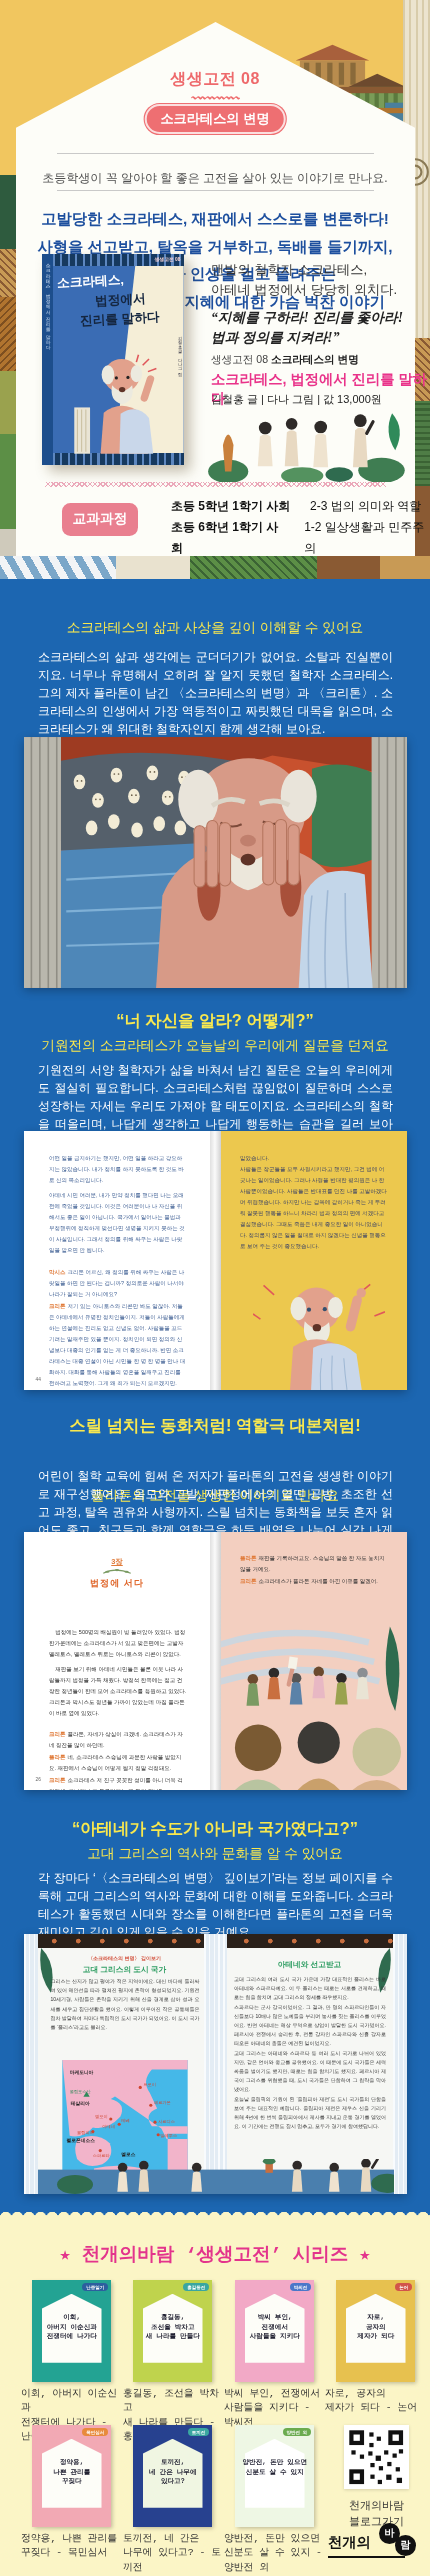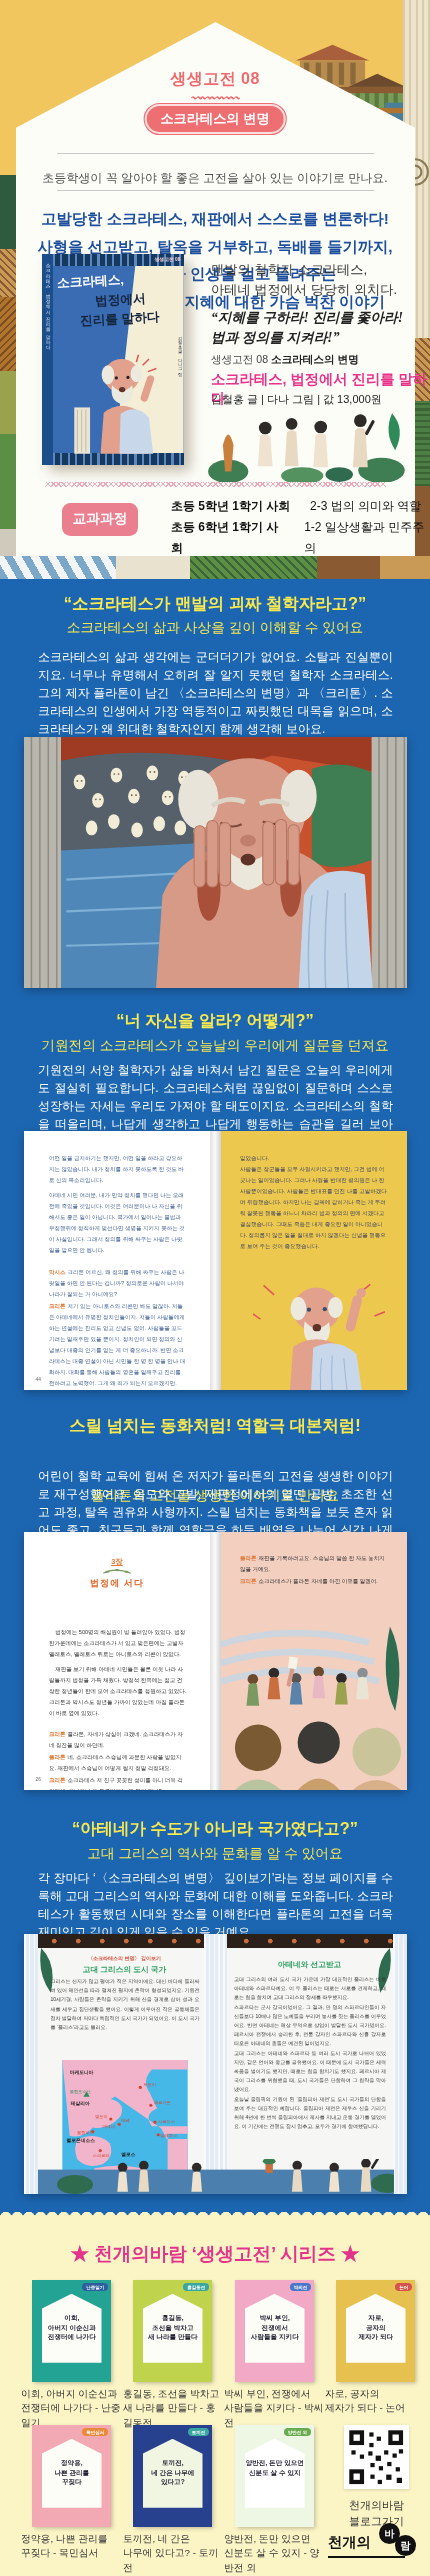--- a/index.html
+++ b/index.html
@@ -64,21 +64,21 @@
   .spk{color:#e07b3a;font-weight:bold;margin-right:2.1px;}
   .dlg{margin:0 0 1.1px 0;}
   .pageno{position:absolute;left:11.6px;bottom:8.5px;font-size:4.8px;color:#666;}
   .chapter-no{color:#e07b3a;font-size:7.4px;font-weight:bold;text-decoration:underline;}
   .chapter-title{color:#e0662a;font-size:9px;font-weight:bold;letter-spacing:1.1px;}
   .greenh{color:#2f9e63;font-size:7.7px;font-weight:bold;}
   .infopg{font-size:5px;line-height:9.2px;color:#333;white-space:pre-line;text-align:justify;}
   .colstrip{position:absolute;top:0;height:100%;background:#e3ecf4;
      background-image:repeating-linear-gradient(90deg,#f8fbfd 0 1.6px,transparent 1.6px 4.8px);}
   
-  .footer{left:0;top:2218px;width:430px;height:358px;background:#fbf5c6;}
+  .footer{left:0;top:2218px;width:430px;height:358px;background:#fbf5c6;font-family:Liberation Mono, monospace;}
   .scallop{left:0;top:-11.6px;width:430px;height:11.6px;
      background-image:radial-gradient(circle at 5.8px 11.6px,#fbf5c6 5.8px,rgba(0,0,0,0) 6.3px);
      background-size:11.6px 11.6px;}
   .f-heading{width:100%;top:23px;color:#e3348c;font-size:18.5px;font-weight:bold;}
   .bk{position:absolute;width:79px;height:102px;box-shadow:1.6px 2.1px 4.2px rgba(0,0,0,.25);}
   .bk .house-sm{position:absolute;left:9.5px;top:13.7px;width:60px;height:69px;background:#fdfdf8;
       clip-path:polygon(0 22%,50% 0,100% 22%,100% 100%,0 100%);}
   .bk .t{position:absolute;left:5.3px;top:33px;width:69px;text-align:center;font-size:6.6px;
       font-weight:bold;color:#223;line-height:9.5px;white-space:pre-line;}
   .chip{position:absolute;right:3.2px;top:3.2px;border-radius:4.8px;color:#fff;font-size:4.5px;
@@ -253,21 +253,20 @@
 
     <div class="abs strip">
       <div style="width:116px;background:repeating-linear-gradient(60deg,#7ba7c9 0 7.4px,#f2f4f6 7.4px 15px)"></div>
       <div style="width:74px;background:#e9e2cf"></div>
       <div style="width:127px;background:#5c8f46;background-image:repeating-linear-gradient(45deg,#3b6334 0 2.1px,transparent 2.1px 6.3px)"></div>
       <div style="width:63px;background:#8a5a33"></div>
       <div style="width:50px;background:#c89a55"></div>
     </div>
   </div>
 
-  <div class="abs ctr yh" style="top:593px">“소크라테스가 맨발의 괴짜 철학자라고?”</div>
   <div class="abs ctr ys" style="top:619px">소크라테스의 삶과 사상을 깊이 이해할 수 있어요</div>
   <div class="abs wbody" style="top:648px">소크라테스의 삶과 생각에는 군더더기가 없어요. 소탈과 진실뿐이지요. 너무나 유명해서 오히려 잘 알지 못했던 철학자 소크라테스. 그의 제자 플라톤이 남긴 〈소크라테스의 변명〉과 〈크리톤〉. 소크라테스의 인생에서 가장 역동적이고 짜릿했던 대목을 읽으며, 소크라테스가 왜 위대한 철학자인지 함께 생각해 보아요.</div>
 
   <svg class="abs" style="left:24px;top:737px;box-shadow:0 3.2px 9.5px rgba(0,0,0,.3)" width="383" height="251" viewBox="0 0 725 475">
     <rect width="725" height="475" fill="#c8512e"></rect>
     <path d="M0,70 C150,15 330,85 470,35 L725,75 L725,0 L0,0 Z" fill="#9e3b22"></path>
     <path d="M545,60 q60,-20 120,10 l0,160 q-70,30 -120,5 Z" fill="#3f7d52"></path>
     <rect x="0" y="0" width="70" height="475" fill="#b9b7ad"></rect>
     <g stroke="#8f8d84" stroke-width="3">
         <line x1="14" y1="0" x2="14" y2="475"></line>

